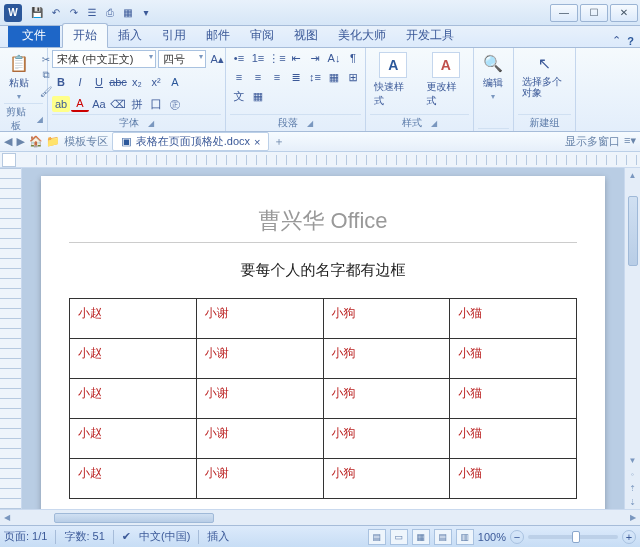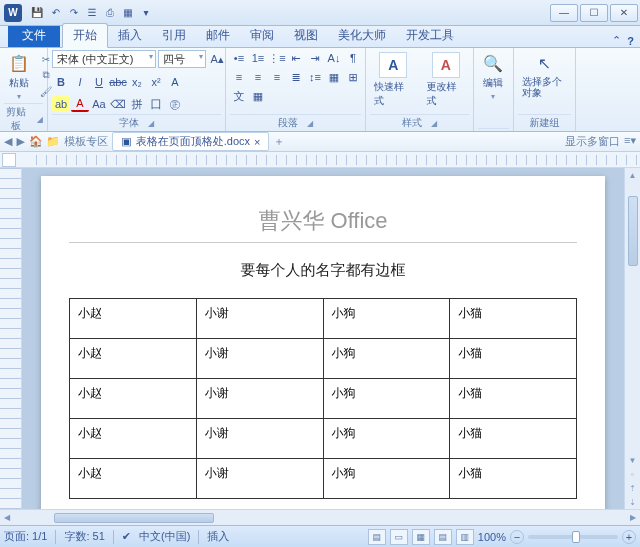--- a/index.html
+++ b/index.html
@@ -52,21 +52,21 @@
   
   .docwrap { flex: 1; display: flex; overflow: hidden; }
   .left-col { width: 22px; background:#eef4fb; border-right:1px solid #c9d9ee; display:flex; flex-direction:column;}
   .ruler-v { flex:1; background-image: repeating-linear-gradient(0deg,#b6c9e0 0,#b6c9e0 1px,transparent 1px,transparent 10px);}
   .canvas { flex: 1; background: #b9cde4; overflow: auto; position:relative;}
   .page { width: 564px; margin: 8px auto 20px auto; background: #fff; box-shadow: 0 2px 6px rgba(0,0,0,.25); padding: 30px 28px 40px 28px; }
   .page h1 { text-align: center; color: #999; font-size: 22px; font-weight: normal; margin-bottom: 6px; font-family: "SimSun", serif;}
   .hr-orn { border: none; border-top: 1px solid #ccc; margin: 2px 0 18px 0; position: relative;}
   .subtitle { text-align: center; font-size: 15px; color: #222; margin-bottom: 18px;}
   table.doc { width: 100%; border-collapse: collapse; }
-  table.doc td { border: 1px solid #333; padding: 6px 8px 16px 8px; font-size: 12px; color: #000000; width: 25%; }
+  table.doc td { border: 1px solid #333; padding: 6px 8px 16px 8px; font-size: 12px; color: #b91c1c; width: 25%; }
   .scroll-v { width: 16px; background: #e4edf8; border-left: 1px solid #c9d9ee; display:flex; flex-direction:column; align-items:center;}
   .scroll-v .thumb { width:10px; background:linear-gradient(#d0e0f2,#b8cde6); border:1px solid #9fb9d8; border-radius:2px; margin:14px 0; flex:0 0 70px;}
   .sb-btn { width:14px; height:14px; font-size:8px; color:#7a97bf; display:flex; align-items:center; justify-content:center;}
 
   .scroll-h { height:16px; background:#e4edf8; border-top:1px solid #c9d9ee; display:flex; align-items:center;}
   .scroll-h .thumb { height:10px; background:linear-gradient(#d0e0f2,#b8cde6); border:1px solid #9fb9d8; border-radius:2px; flex:0 0 160px; margin-left:40px;}
 
   
   .status { height: 22px; background: linear-gradient(#dceafb,#c7ddf5); border-top: 1px solid #a6bcd9; display: flex; align-items: center; font-size: 11px; color: #3b5998; padding: 0 4px; gap: 8px; }
   .status .sep { width:1px; height:14px; background:#a6bcd9;}

